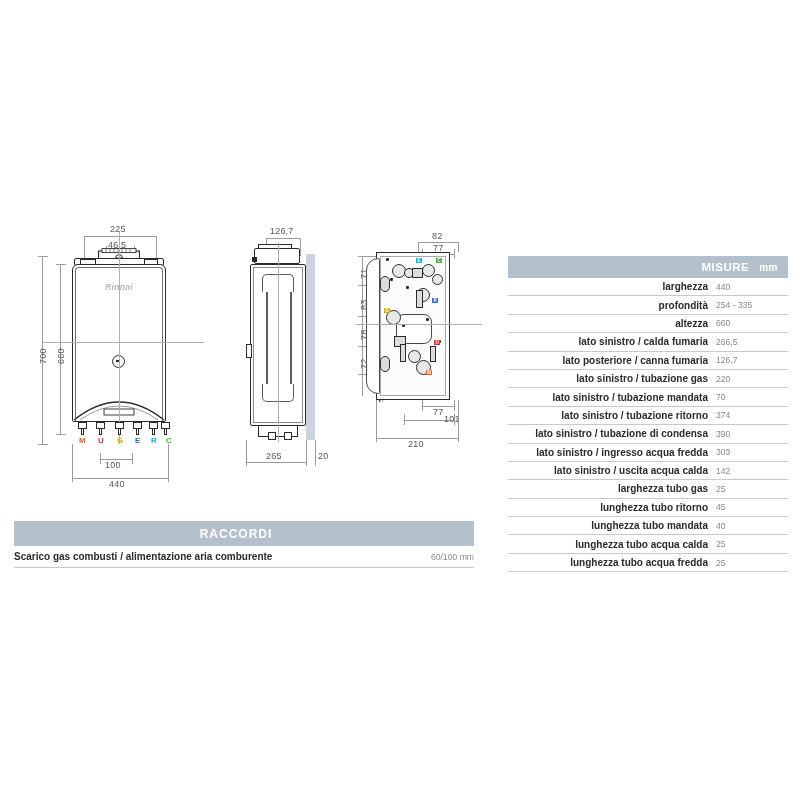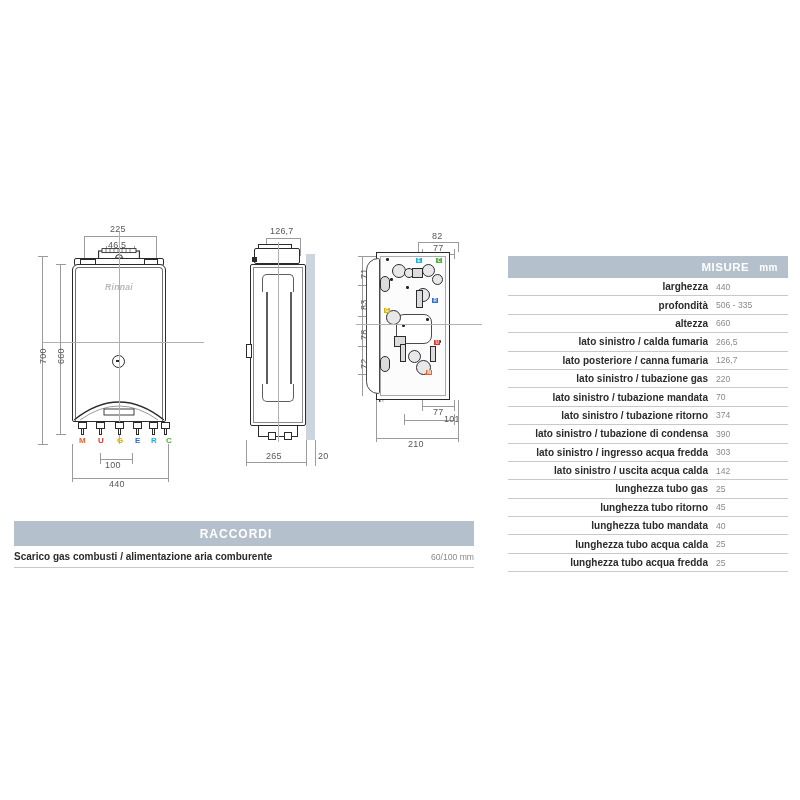--- a/index.html
+++ b/index.html
@@ -366,21 +366,21 @@
       <span class="t1">MISURE</span>
       <span class="t2">mm</span>
     </div>
     <div id="misure-rows">
         <div class="row">
           <span class="lab">larghezza</span>
           <span class="val">440</span>
         </div>
         <div class="row">
           <span class="lab">profondità</span>
-          <span class="val">506 - 335</span>
+          <span class="val">254 - 335</span>
         </div>
         <div class="row">
           <span class="lab">altezza</span>
           <span class="val">660</span>
         </div>
         <div class="row">
           <span class="lab">lato sinistro / calda fumaria</span>
           <span class="val">266,5</span>
         </div>
         <div class="row">
@@ -405,21 +405,21 @@
         </div>
         <div class="row">
           <span class="lab">lato sinistro / ingresso acqua fredda</span>
           <span class="val">303</span>
         </div>
         <div class="row">
           <span class="lab">lato sinistro / uscita acqua calda</span>
           <span class="val">142</span>
         </div>
         <div class="row">
-          <span class="lab">lunghezza tubo gas</span>
+          <span class="lab">larghezza tubo gas</span>
           <span class="val">25</span>
         </div>
         <div class="row">
           <span class="lab">lunghezza tubo ritorno</span>
           <span class="val">45</span>
         </div>
         <div class="row">
           <span class="lab">lunghezza tubo mandata</span>
           <span class="val">40</span>
         </div>

